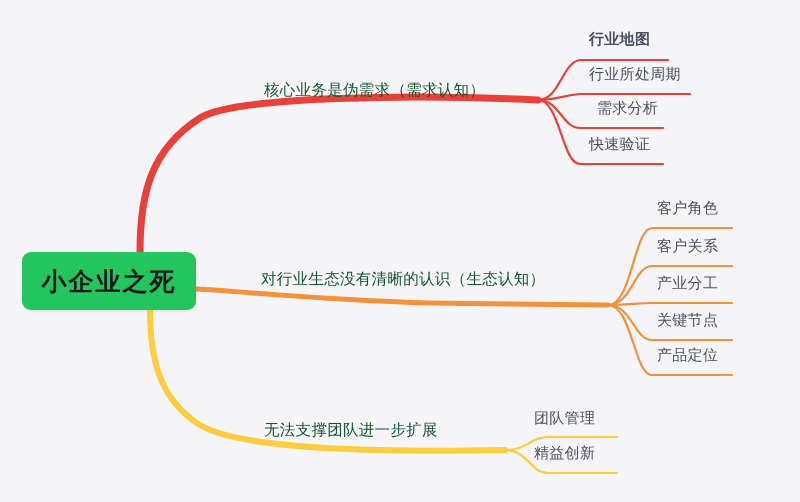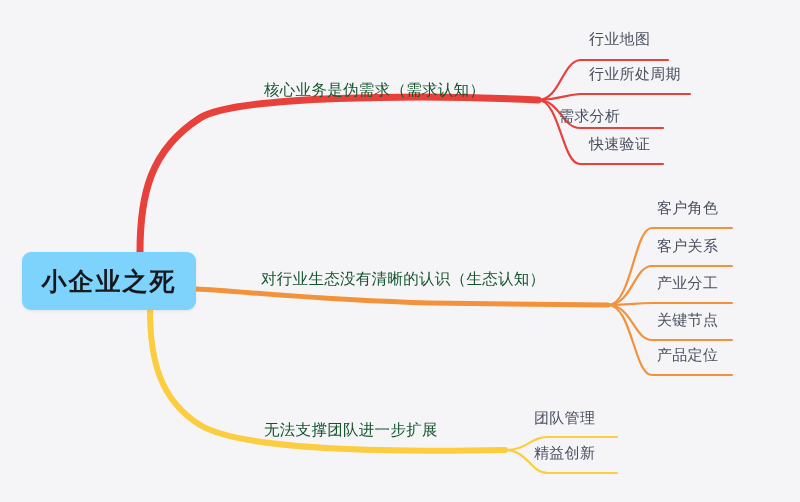--- a/index.html
+++ b/index.html
@@ -25,21 +25,21 @@
     top: 0;
     width: 800px;
     height: 502px;
   }
   .root-node {
     position: absolute;
     left: 22px;
     top: 252px;
     width: 174px;
     height: 58px;
-    background: #7dd3fc;
+    background: #22c55e;
     border-radius: 9px;
     box-shadow: 0 1px 3px rgba(70,70,90,0.10);
     display: flex;
     align-items: center;
     justify-content: center;
     z-index: 5;
   }
   .root-label {
     font-size: 25px;
     font-weight: bold;
@@ -95,23 +95,23 @@
       <path d="M505,450 C528,450 530,437 548,437 L617,437" stroke="#fbcd3f" stroke-width="2.2"></path>
       <path d="M505,450 C528,450 530,473 548,473 L617,473" stroke="#fbcd3f" stroke-width="2.2"></path>
     </g>
   </svg>
 
   <div class="root-node">
     <span class="root-label">小企业之死</span>
   </div>
 
   <div class="branch-label b1" style="left:264px; top:80px;">核心业务是伪需求（需求认知）</div>
-  <div class="leaf-label b1" style="left:589px; top:30px;">行业地图</div>
+  <div class="leaf-label b1" style="left:589px; top:30px;font-weight:bold;">行业地图</div>
   <div class="leaf-label b1" style="left:589px; top:65px;text-align:center;">行业所处周期</div>
-  <div class="leaf-label b1" style="left:559px; top:99px;margin-top:8px;">需求分析</div>
+  <div class="leaf-label b1" style="left:597px; top:99px;">需求分析</div>
   <div class="leaf-label b1" style="left:589px; top:135px;">快速验证</div>
 
   <div class="branch-label b2" style="left:261px; top:269px;">对行业生态没有清晰的认识（生态认知）</div>
   <div class="leaf-label b2" style="left:657px; top:199px;">客户角色</div>
   <div class="leaf-label b2" style="left:657px; top:237px;">客户关系</div>
   <div class="leaf-label b2" style="left:657px; top:274px;">产业分工</div>
   <div class="leaf-label b2" style="left:657px; top:311px;">关键节点</div>
   <div class="leaf-label b2" style="left:657px; top:346px;">产品定位</div>
 
   <div class="branch-label b3" style="left:264px; top:420px;">无法支撑团队进一步扩展</div>

